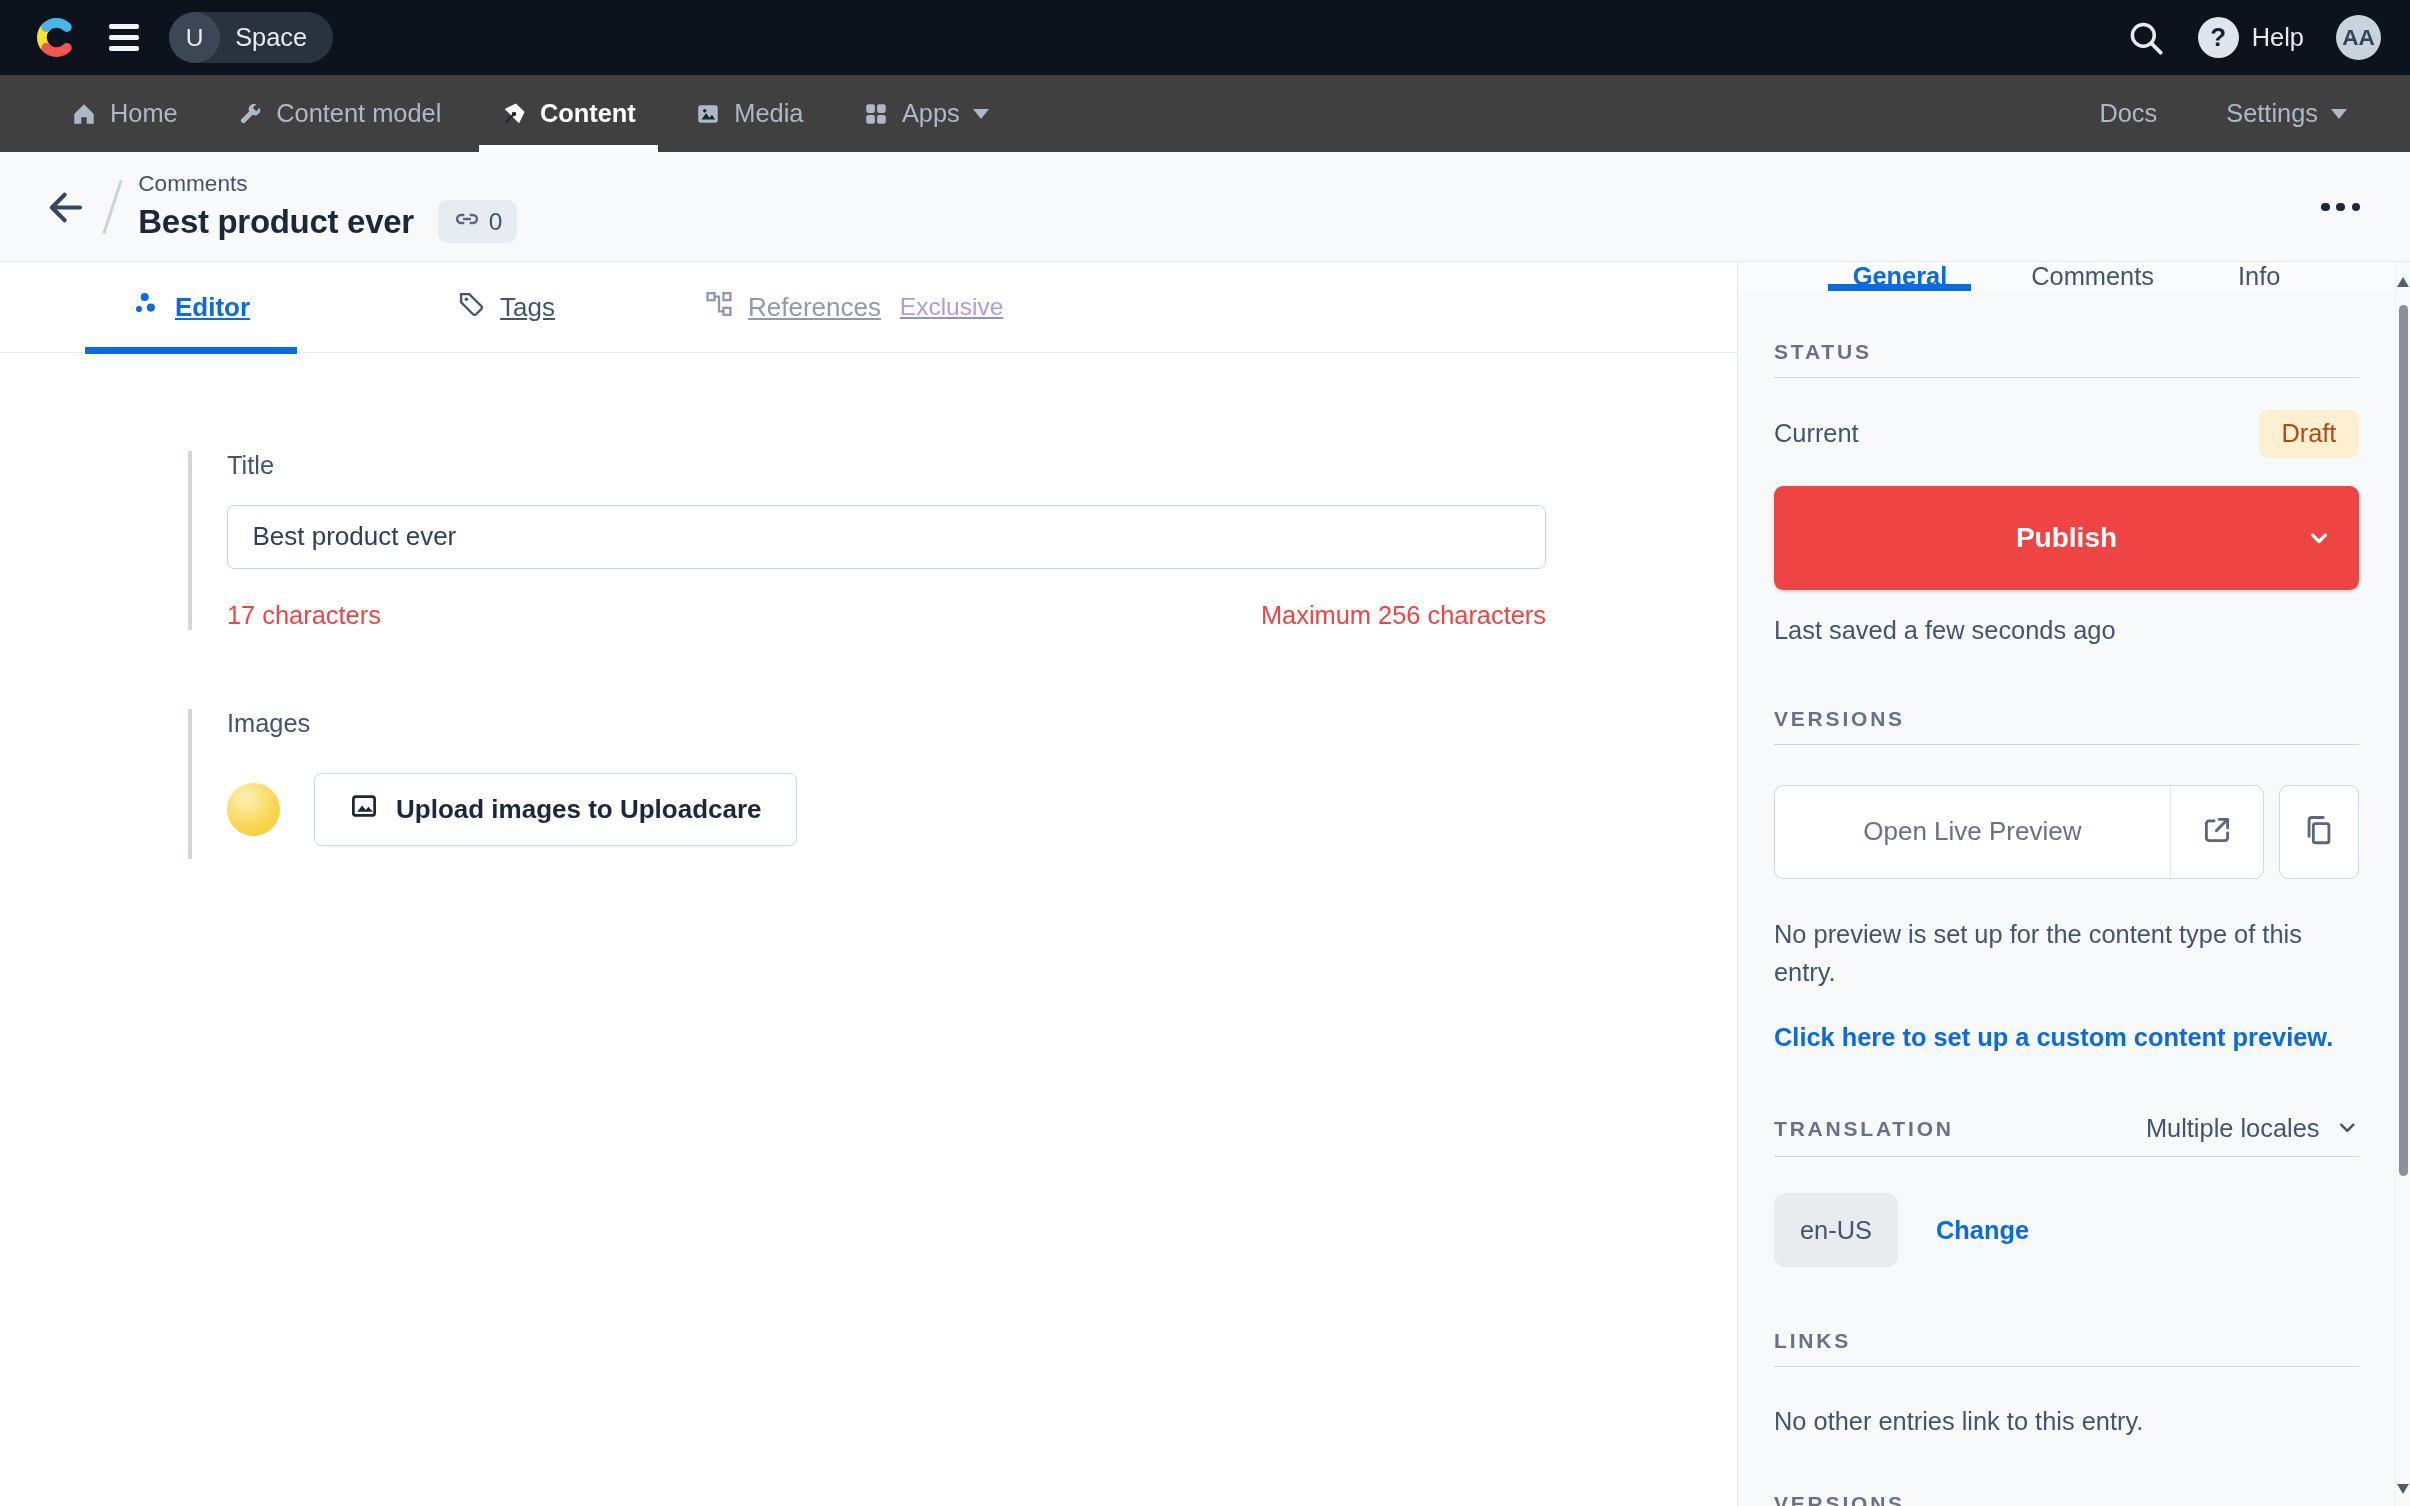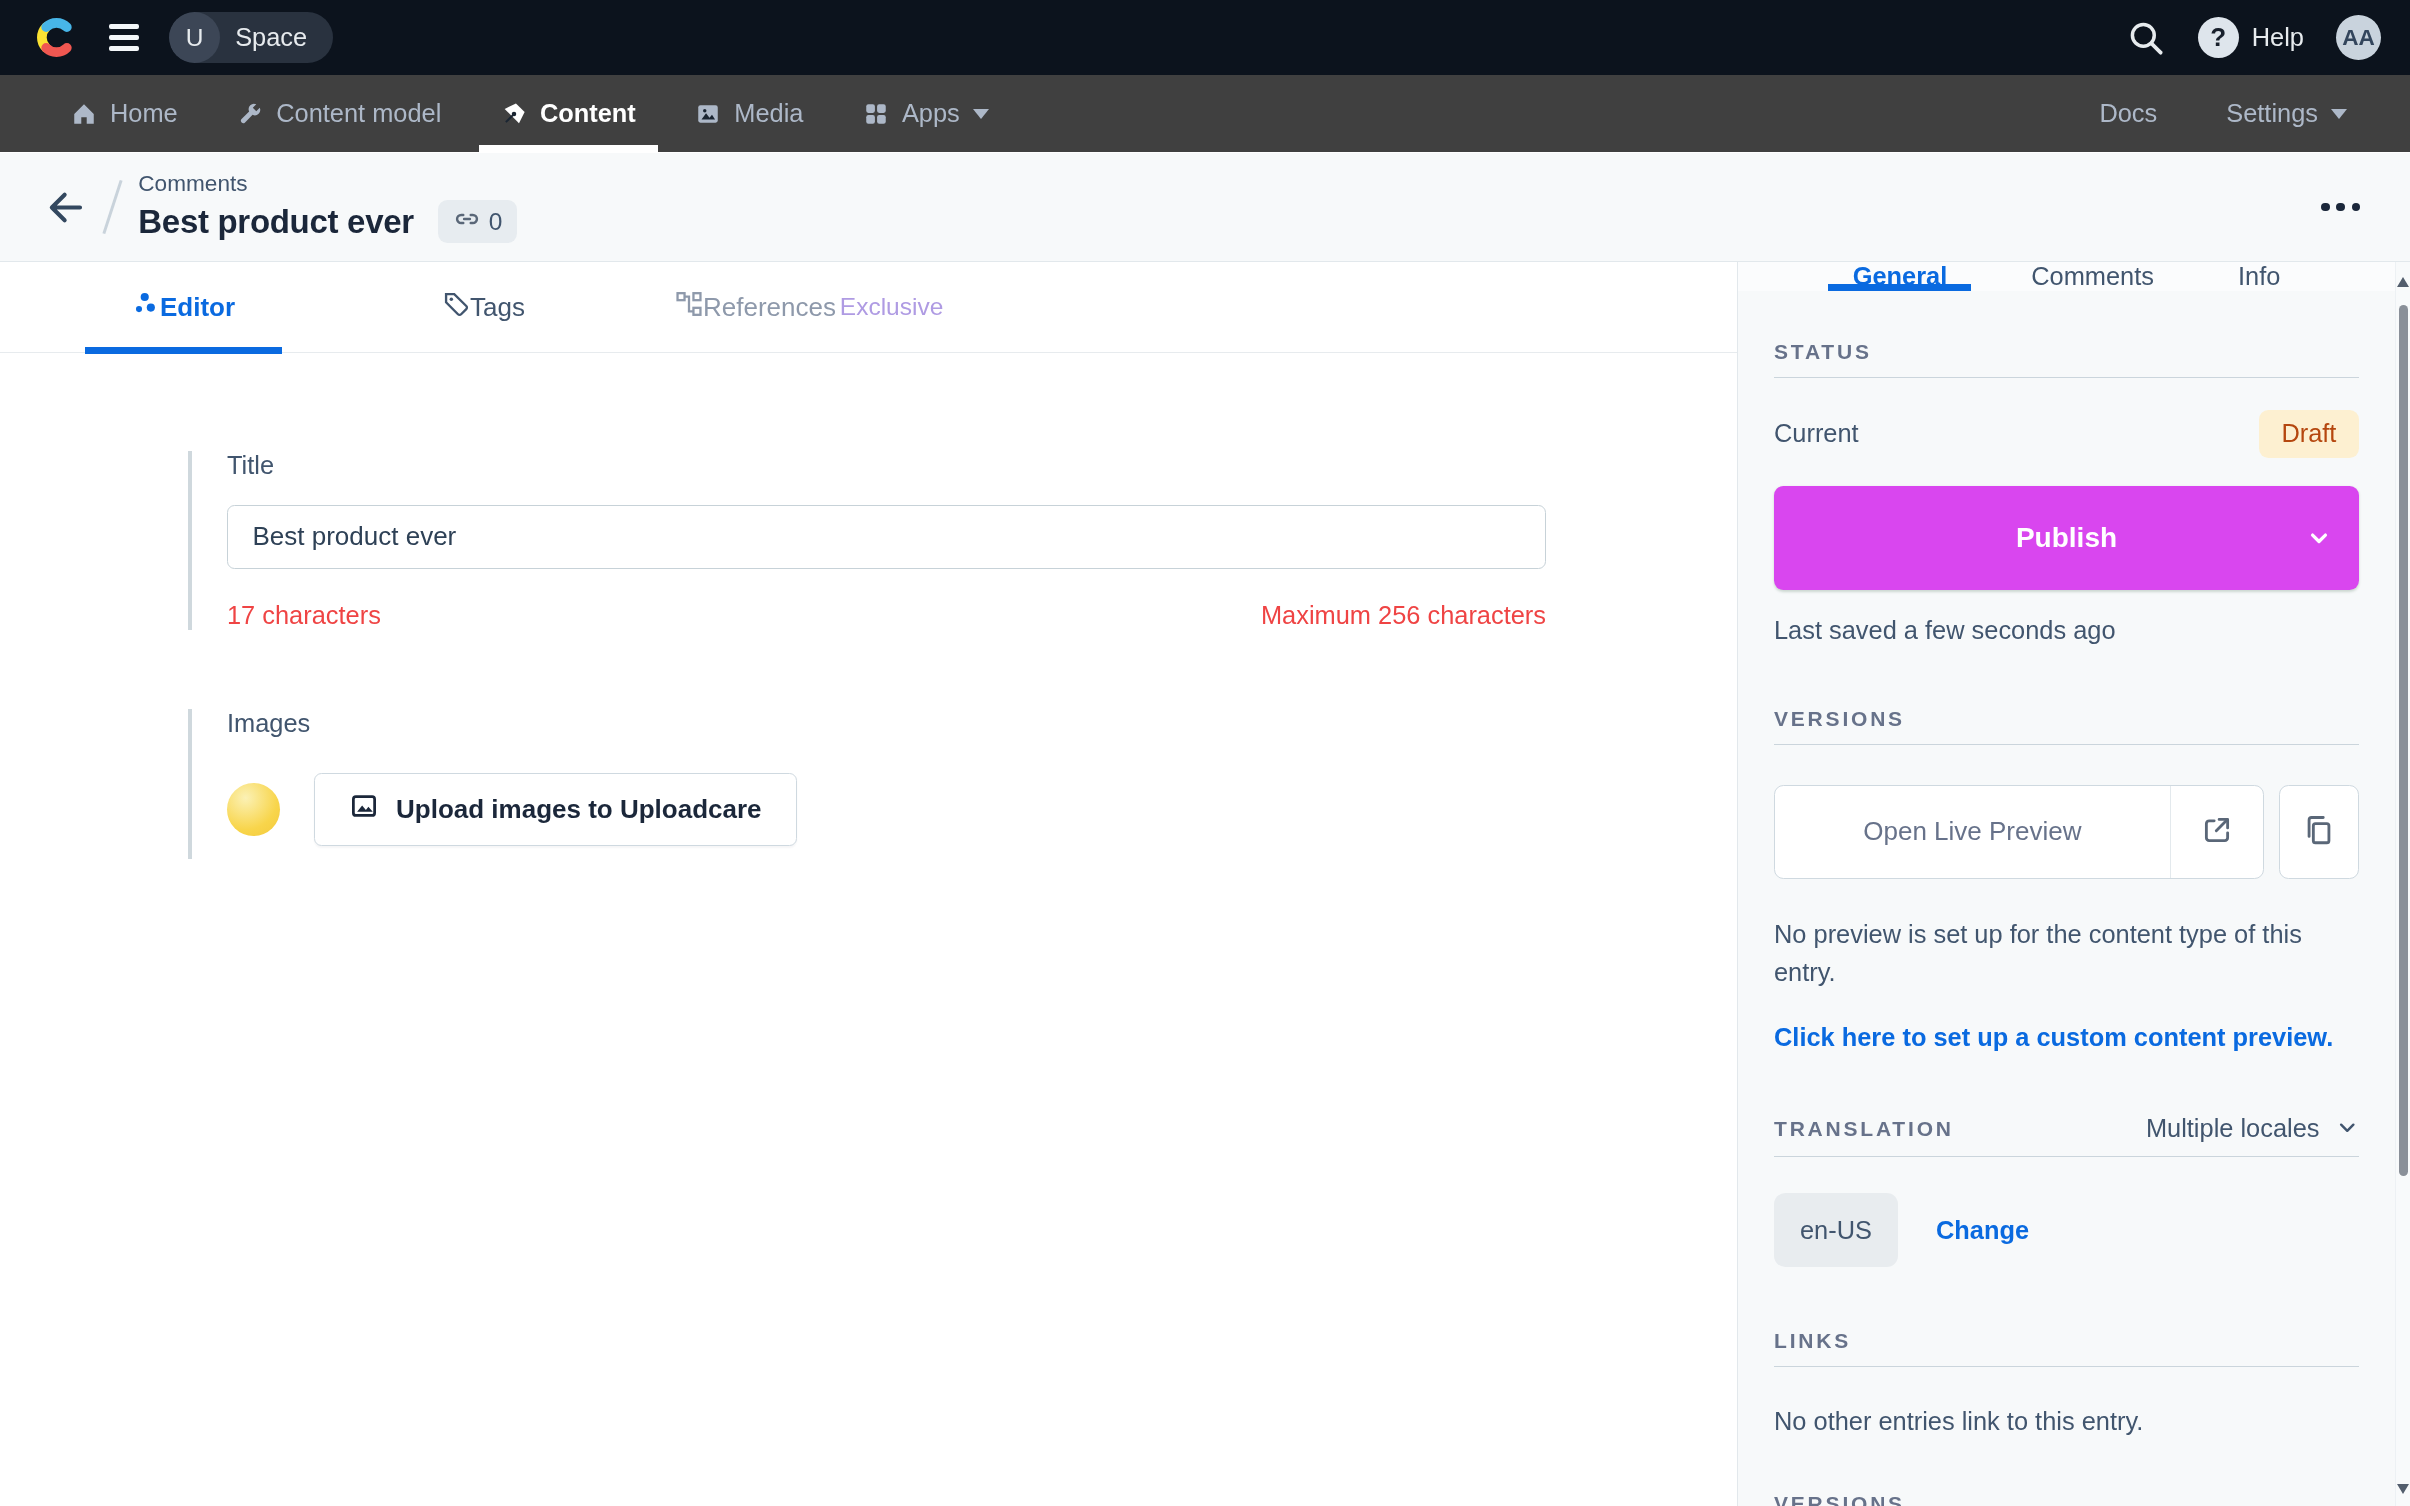--- a/index.html
+++ b/index.html
@@ -63,22 +63,22 @@
   .links-badge { display:flex; align-items:center; gap:7.5px; background:#E7ECF0; border-radius:9.4px;
     height:43px; padding:0 15px; color:#41556E; font-size:24.5px; cursor:default; }
   .more-btn { margin-left:auto; display:flex; gap:6.6px; padding:13px; cursor:pointer; }
   .more-btn i { width:8.5px; height:8.5px; border-radius:50%; background:#1B273A; }
   
   .workspace { position:absolute; left:0; top:262px; width:2411px; height:1245px; display:flex; }
   .main { width:1737px; background:#fff; }
   .main-tabs {
     height:91px; border-bottom:1.9px solid #E7EBEE; display:flex; align-items:stretch; padding-left:85px;
   }
-  .etab { display:flex; align-items:center; padding:0 47px; position:relative;
-    font-size:26px; cursor:pointer; white-space:nowrap; }
+  .etab { display:flex; align-items:center; gap:15px; padding:0 47px; position:relative;
+    font-size:26px; cursor:pointer; white-space:nowrap;text-decoration:underline; }
   .etab.active { color:#0A6AE0; font-weight:bold; }
   .etab.active::after { content:""; position:absolute; left:0; right:0; bottom:-1.9px; height:6.6px; background:#0A6AE0; }
   .etab.muted { color:#8E99AB; }
   .etab .feature-tag { color:#AF9BE3; font-size:24.5px; margin-left:3.8px; }
   .etab.dark { color:#41556E; margin-left:113px; }
   .main-content { padding:98px 0 0 188px; }
   .field-group { border-left:4.7px solid #CFD8DD; padding-left:35px; }
   .field-label { color:#41556E; font-size:25.4px; }
   .title-input {
     margin-top:24.5px; width:1319px; height:64px; border:1.9px solid #C7D2D8; border-radius:7.5px;
@@ -101,21 +101,21 @@
   .stab.active { color:#0A6AE0; font-weight:bold; }
   .stab.active::after { content:""; position:absolute; left:3.8px; right:3.8px; bottom:0; height:6.6px; background:#0A6AE0; }
   .side-content { padding:49px 36px 0 36px; background:#F7F9FA; flex:1; }
   .section-heading { color:#67728A; font-size:21px; font-weight:bold; letter-spacing:2.8px; }
   .section-rule { border:none; border-top:1.9px solid #CBD5DC; margin-top:13px; }
   .heading-row { display:flex; align-items:center; justify-content:space-between; }
   .status-current-row { display:flex; align-items:center; justify-content:space-between; margin-top:32px; }
   .side-text { color:#41556E; font-size:25.4px; }
   .draft-badge { background:#FDF0D1; color:#B5470F; font-size:25.4px; font-weight:500;
     padding:9.4px 22.6px; border-radius:9.4px; }
-  .publish-btn { margin-top:28px; width:100%; height:104px; background:#d946ef; border:none; border-radius:9.4px;
+  .publish-btn { margin-top:28px; width:100%; height:104px; background:#ef4444; border:none; border-radius:9.4px;
     display:flex; align-items:center; justify-content:center; position:relative; cursor:pointer;
     box-shadow:0 1.9px 2.8px rgba(0,60,20,0.18); }
   .publish-btn .publish-label { color:#fff; font-size:28px; font-weight:bold; font-family:"Liberation Sans", sans-serif; }
   .publish-btn .publish-chevron { position:absolute; right:26px; top:50%; transform:translateY(-50%); display:flex; }
   .last-saved { margin-top:26px; }
   .side-section { margin-top:62px; }
   .preview-btn-row { display:flex; align-items:center; margin-top:40px; }
   .preview-split { display:flex; height:94px; border:1.9px solid #CFD9E0; border-radius:9.4px; background:#fff; overflow:hidden; }
   .preview-main { width:399px; display:flex; align-items:center; justify-content:center;
     color:#67728A; font-size:26px; cursor:pointer; }

